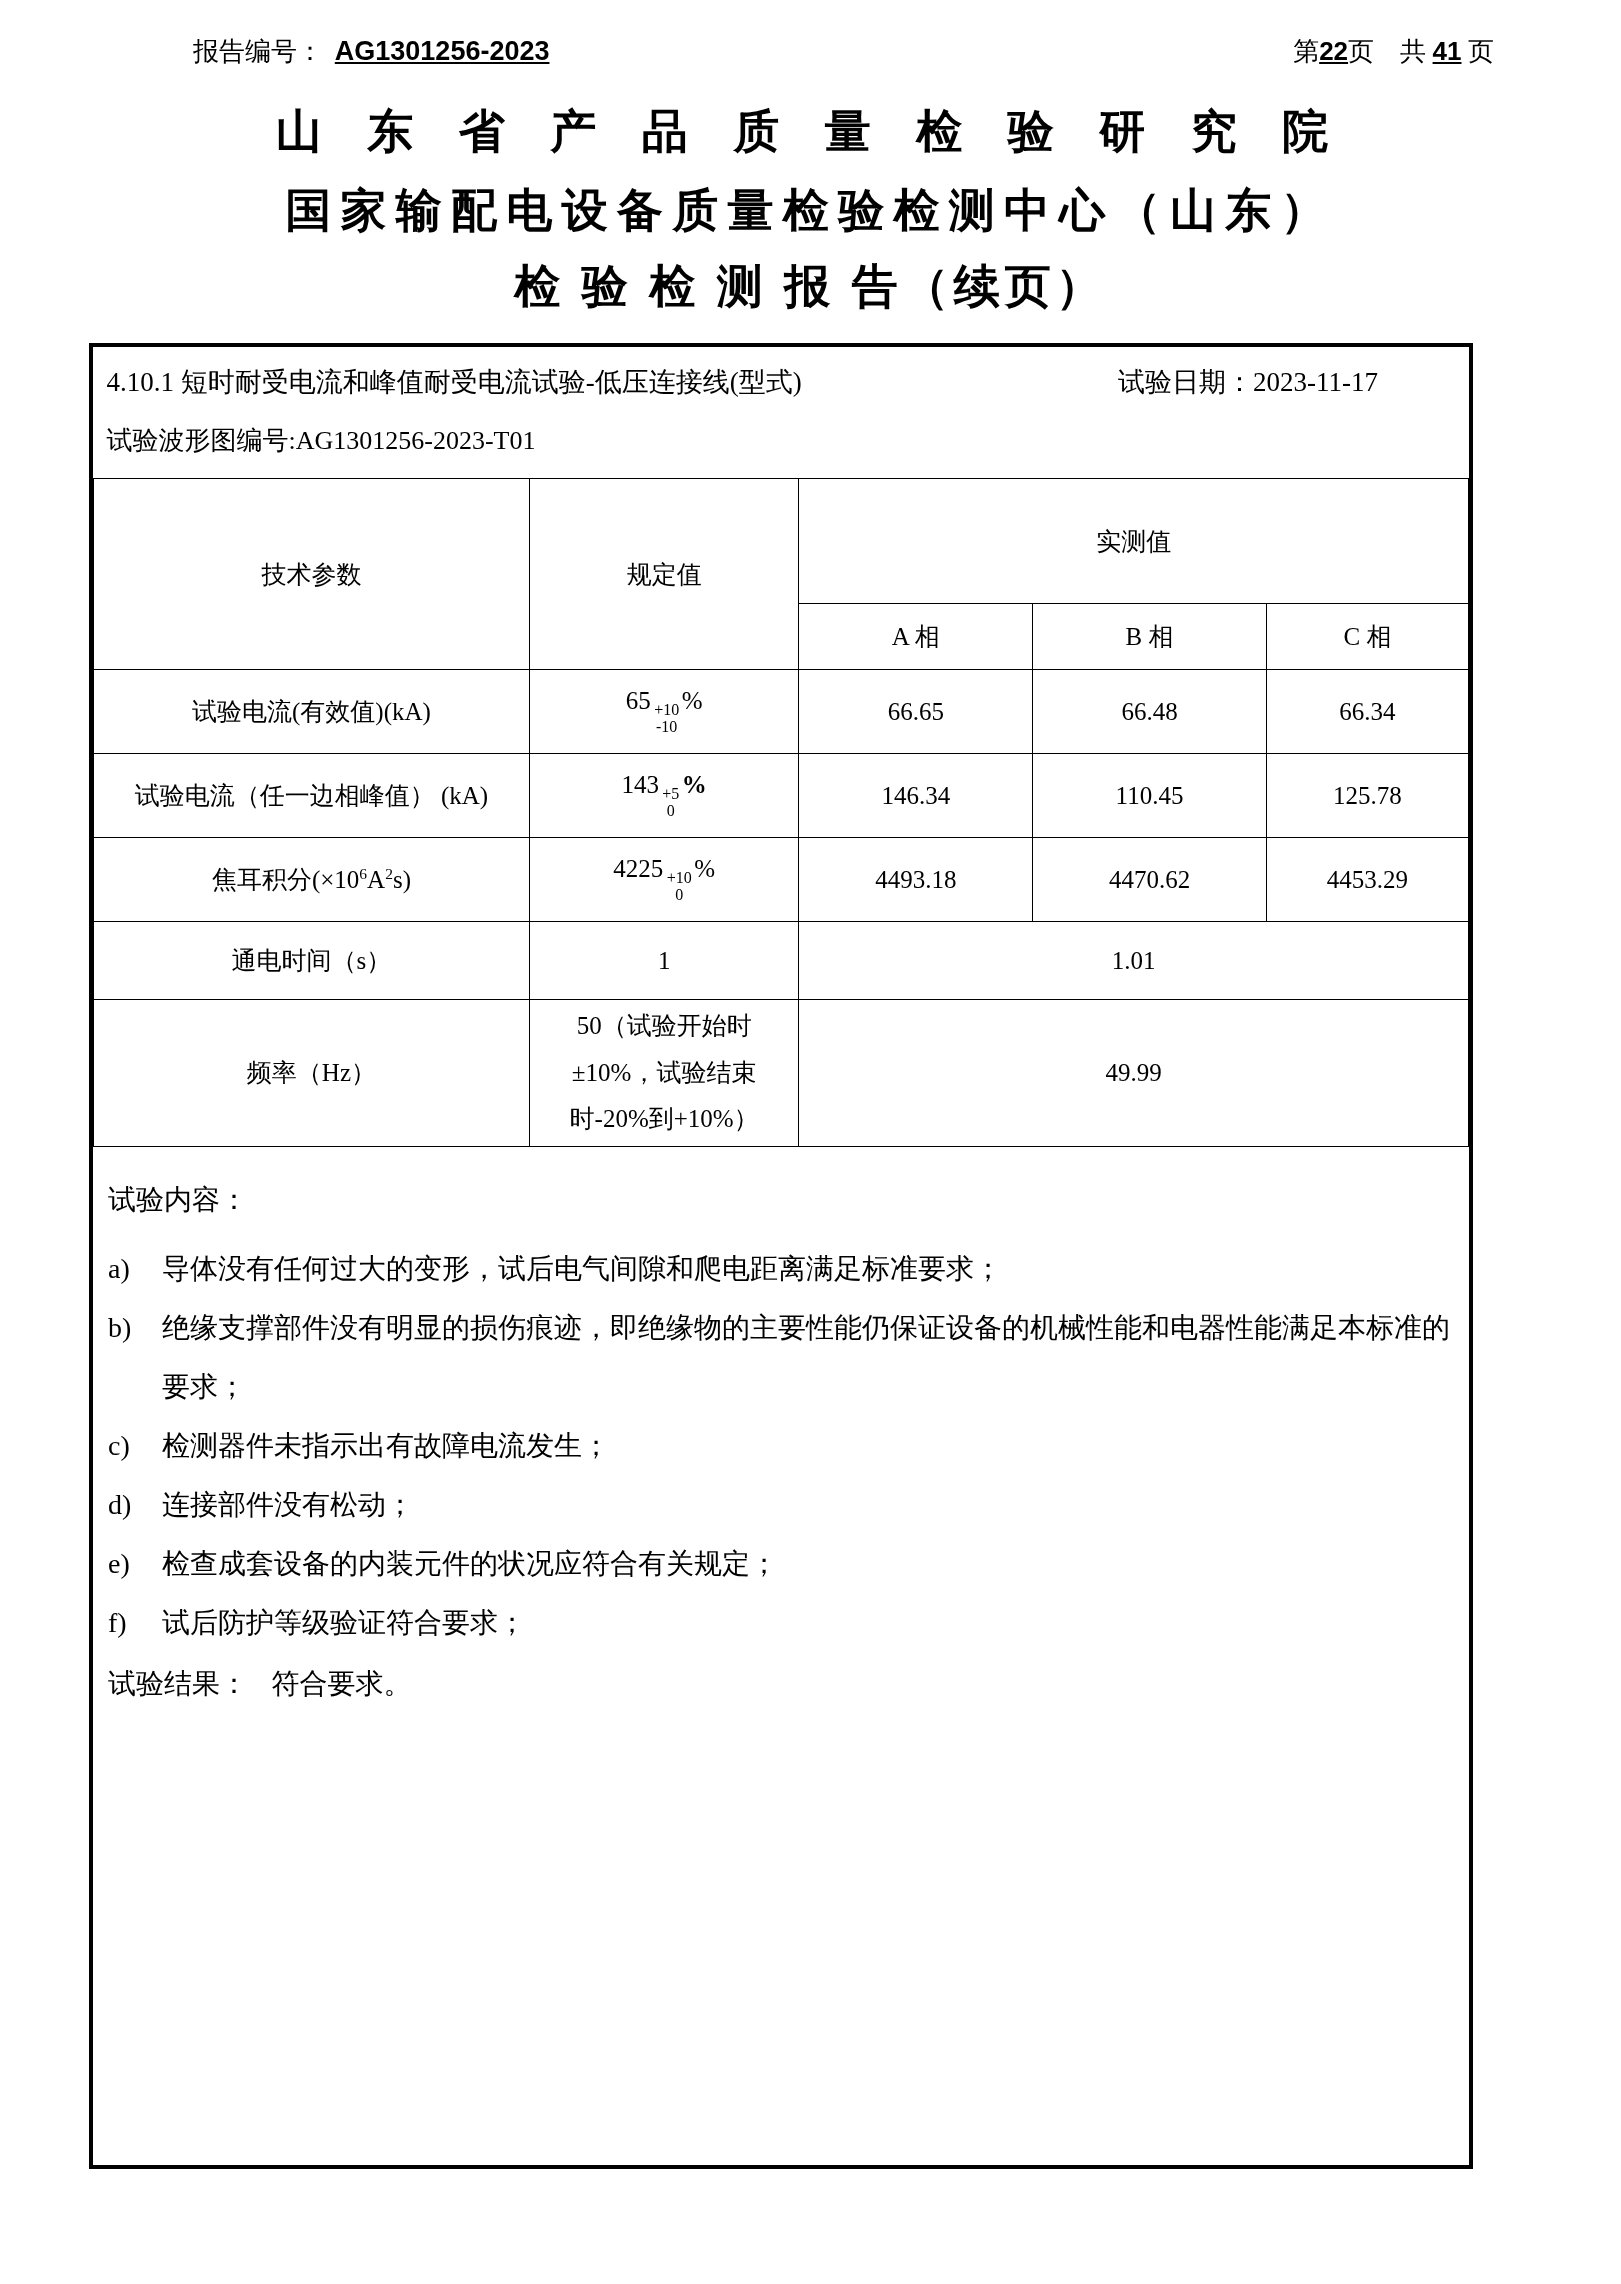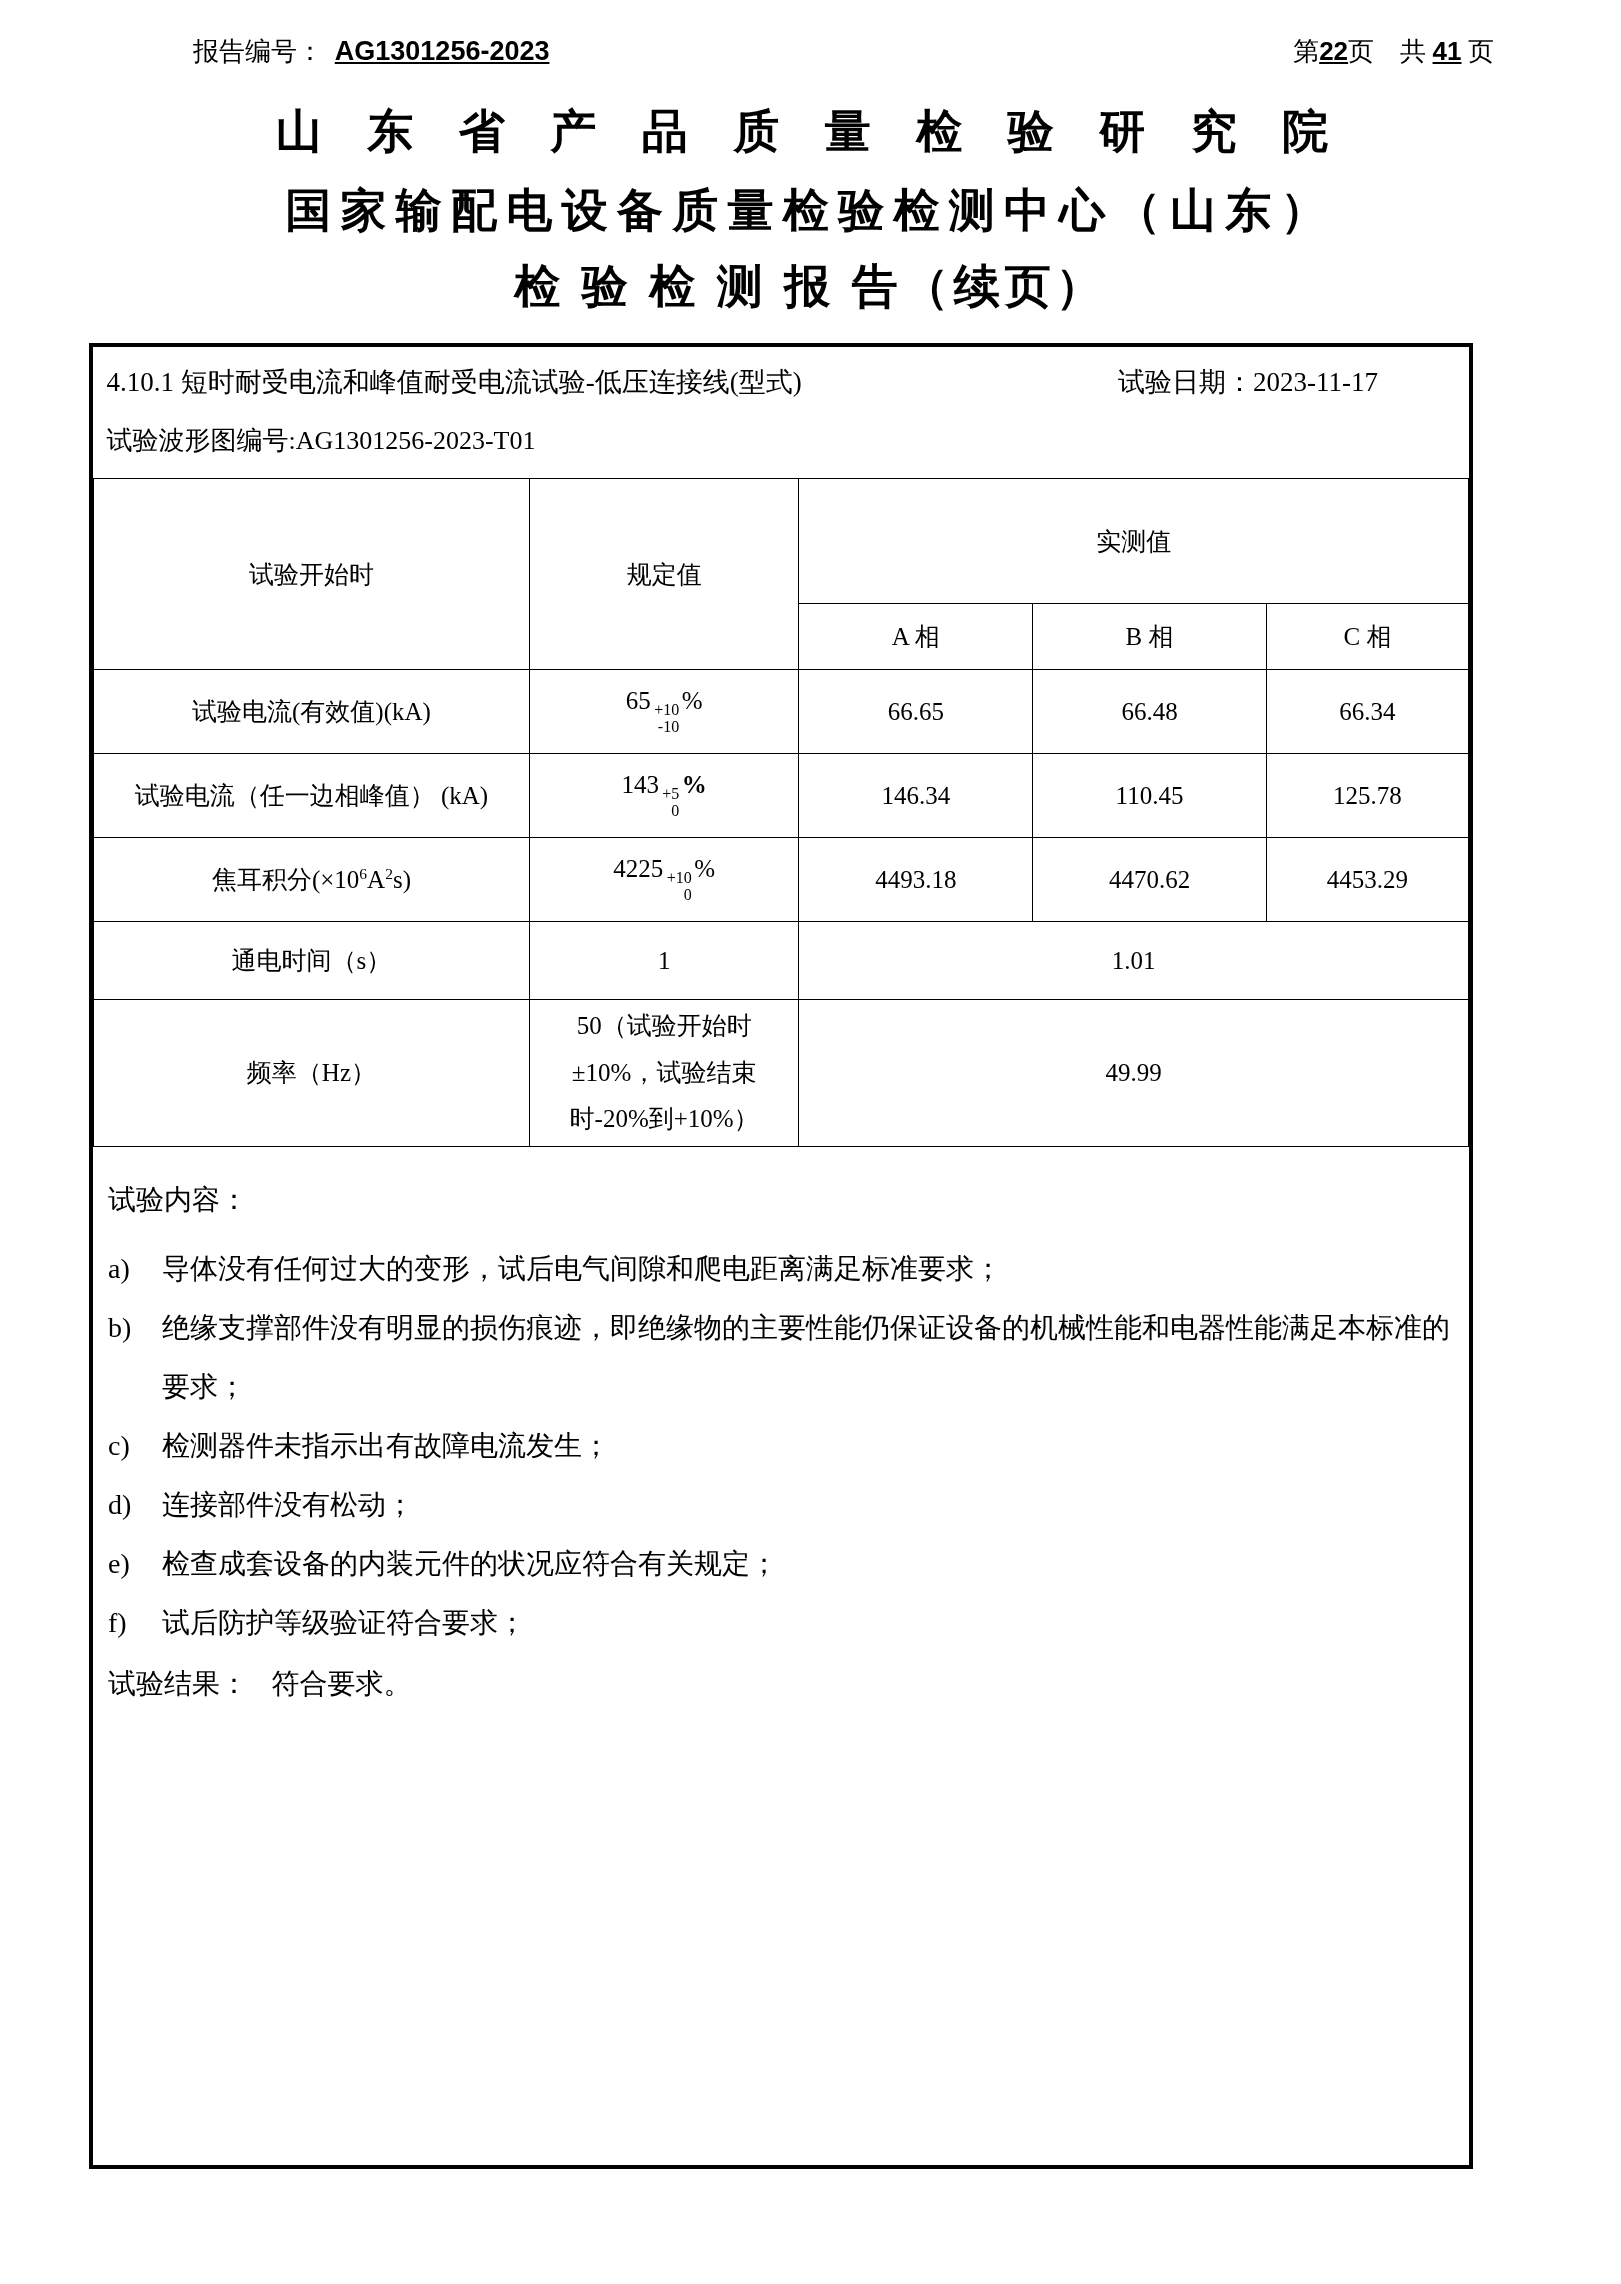--- a/index.html
+++ b/index.html
@@ -46,21 +46,21 @@
     text-align:center; vertical-align:middle; padding:3.4px 6.8px;
     overflow:hidden;
   }
   col.c1 { width:31.7%; } col.c2 { width:19.6%; }
   col.c3 { width:17.0%; } col.c4 { width:17.0%; } col.c5 { width:14.7%; }
   tr.hrow1 { height:125px; } tr.hrow2 { height:66px; }
   tr.drow  { height:84px; } tr.drow-s { height:78px; } tr.drow-l { height:145px; }
 
   .stack {
     display:inline-flex; flex-direction:column;
-    font-size:16px; line-height:1.05; text-align:right;
+    font-size:16px; line-height:1.05; text-align:center;
     vertical-align:-5.9px; margin-left:3.4px;
   }
   .unit { margin-left:2.5px; }
   .unit-bold { margin-left:2.5px; font-weight:bold; }
   sup.small { font-size:0.62em; }
   .spec-multi { line-height:1.85; padding:6.8px 11.8px; }
 
   
   .content { padding:23.6px 17px 0 15px; font-size:28px; }
   .content-heading { line-height:59px; margin-bottom:10px; }
@@ -105,21 +105,21 @@
     <table class="results">
       <colgroup>
           <col class="c1">
           <col class="c2">
           <col class="c3">
           <col class="c4">
           <col class="c5">
         </colgroup>
       <tbody>
           <tr class="hrow1">
-        <th rowspan="2">试验开始时</th>
+        <th rowspan="2">技术参数</th>
         <th rowspan="2">规定值</th>
         <th colspan="3">实测值</th>
       </tr>
       <tr class="hrow2">
         <th>A 相</th>
         <th>B 相</th>
         <th>C 相</th>
       </tr>
 
       <tr class="drow">

